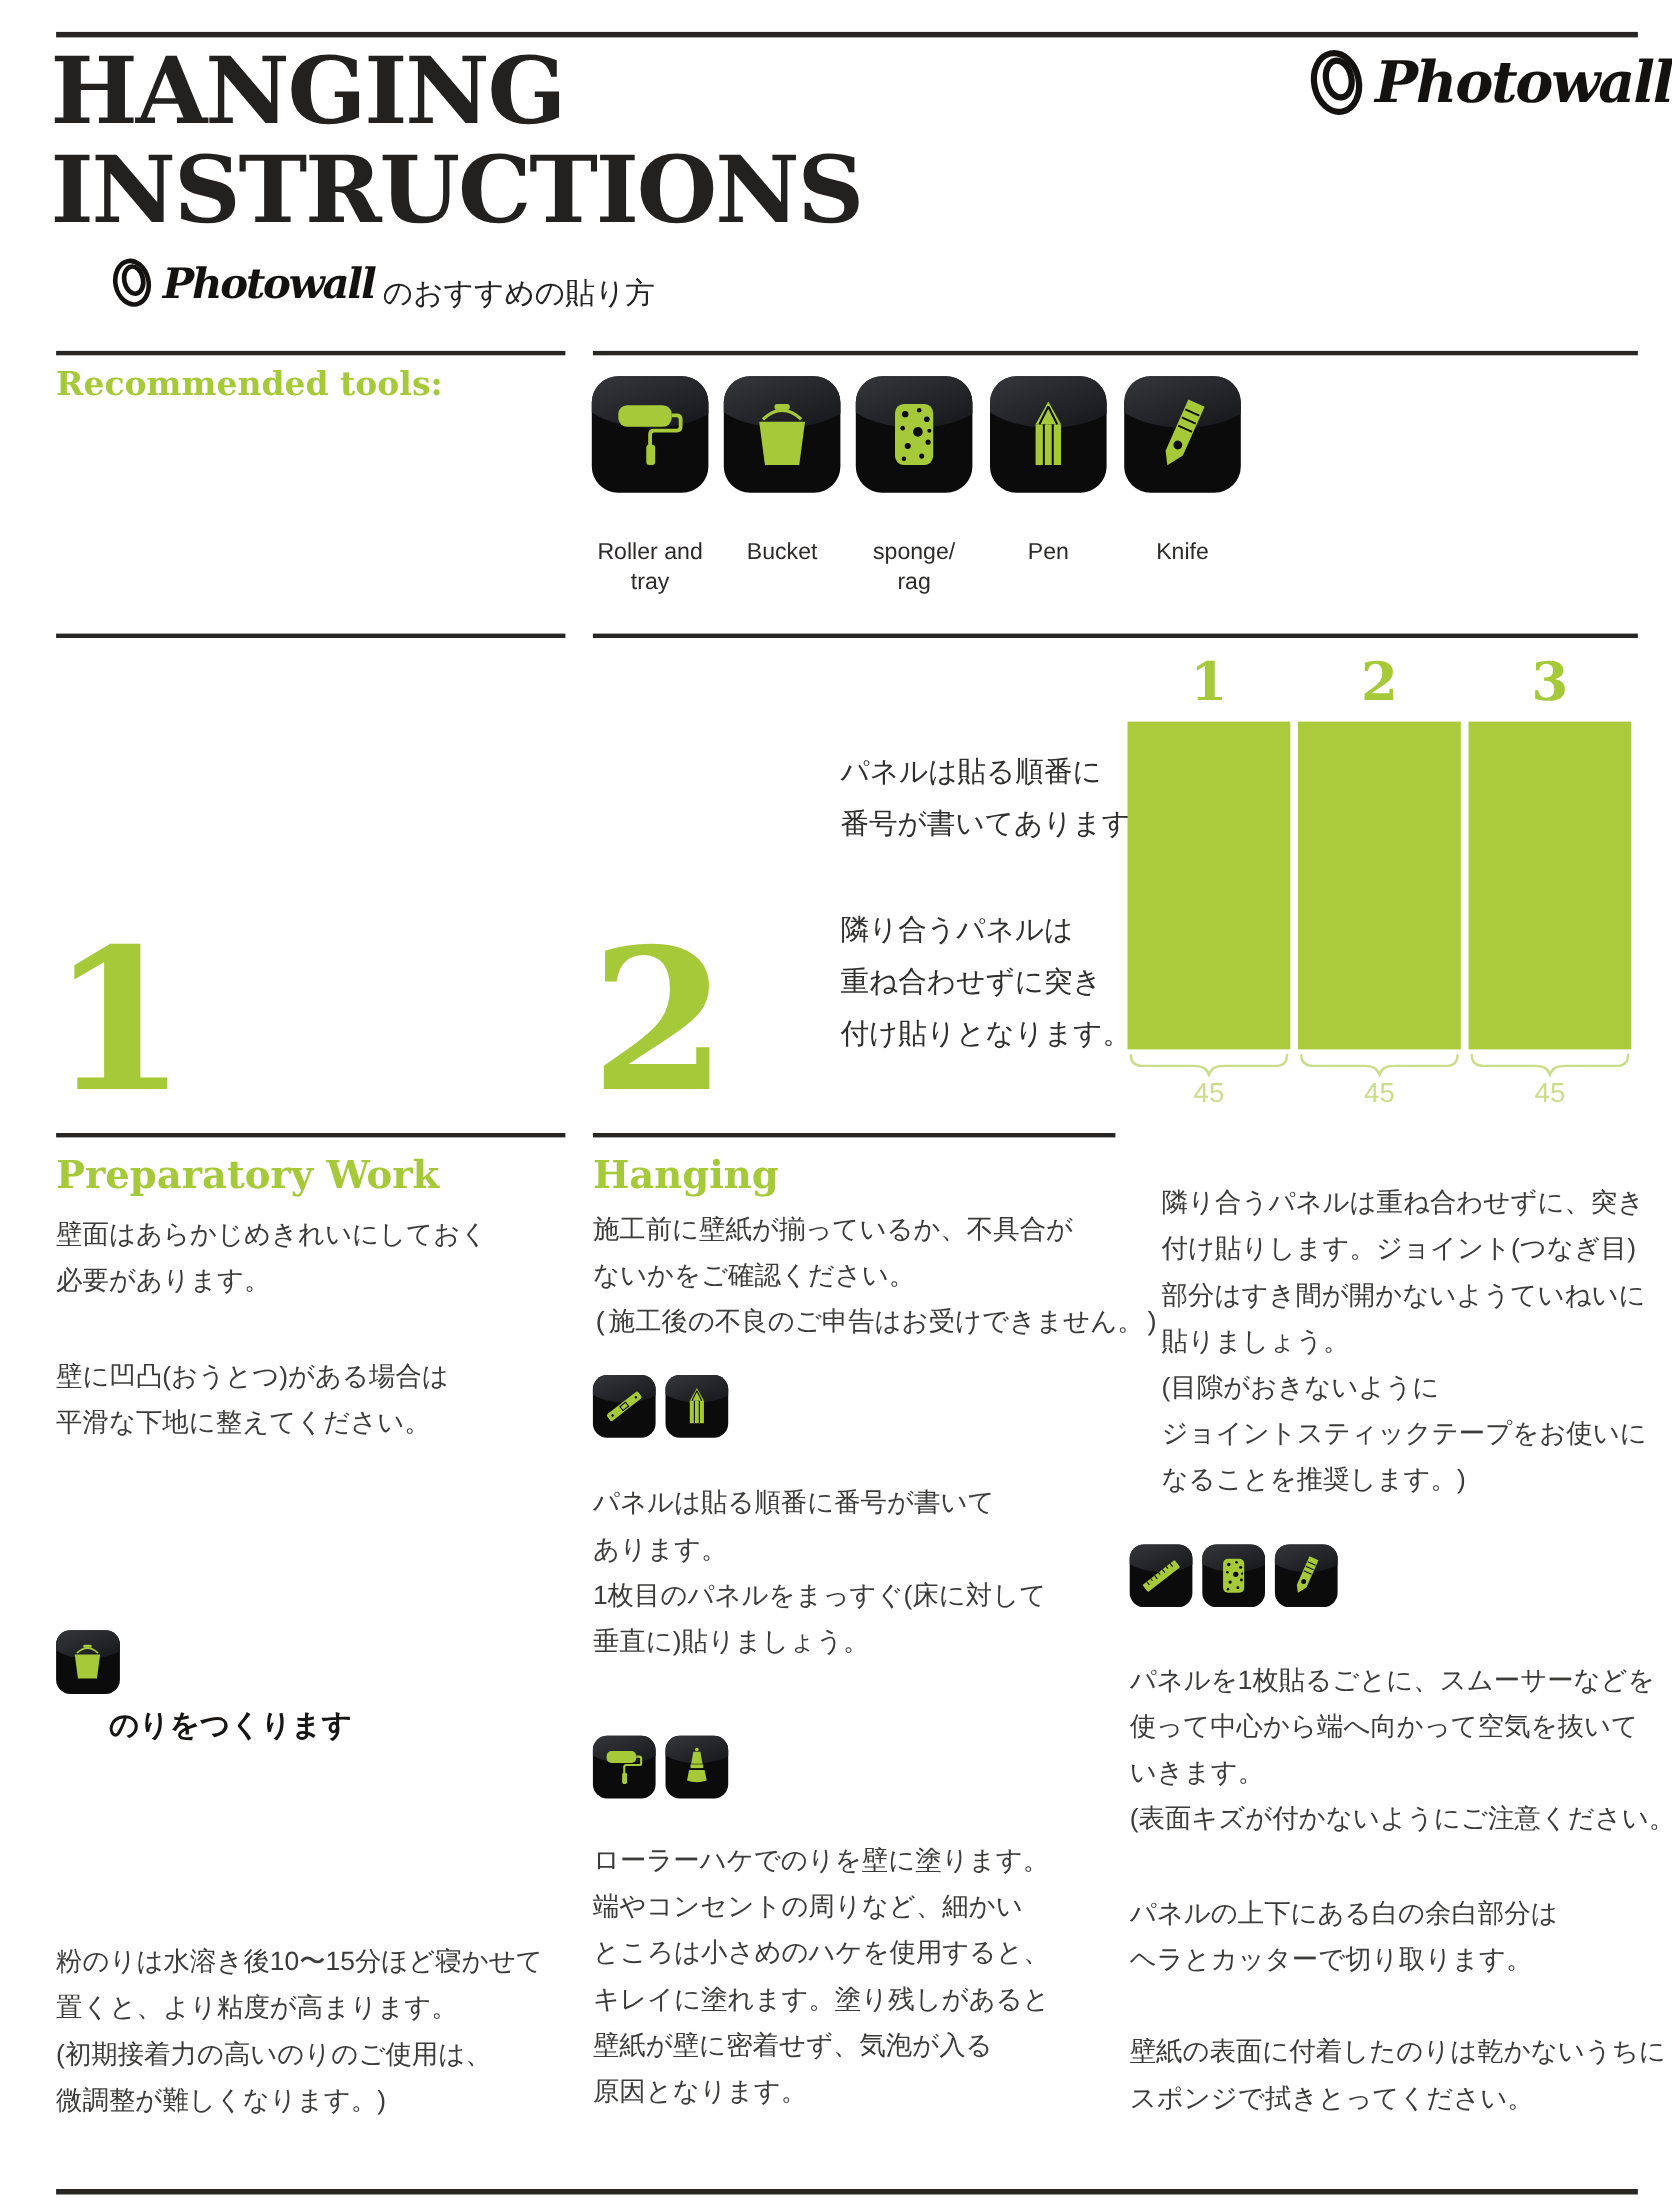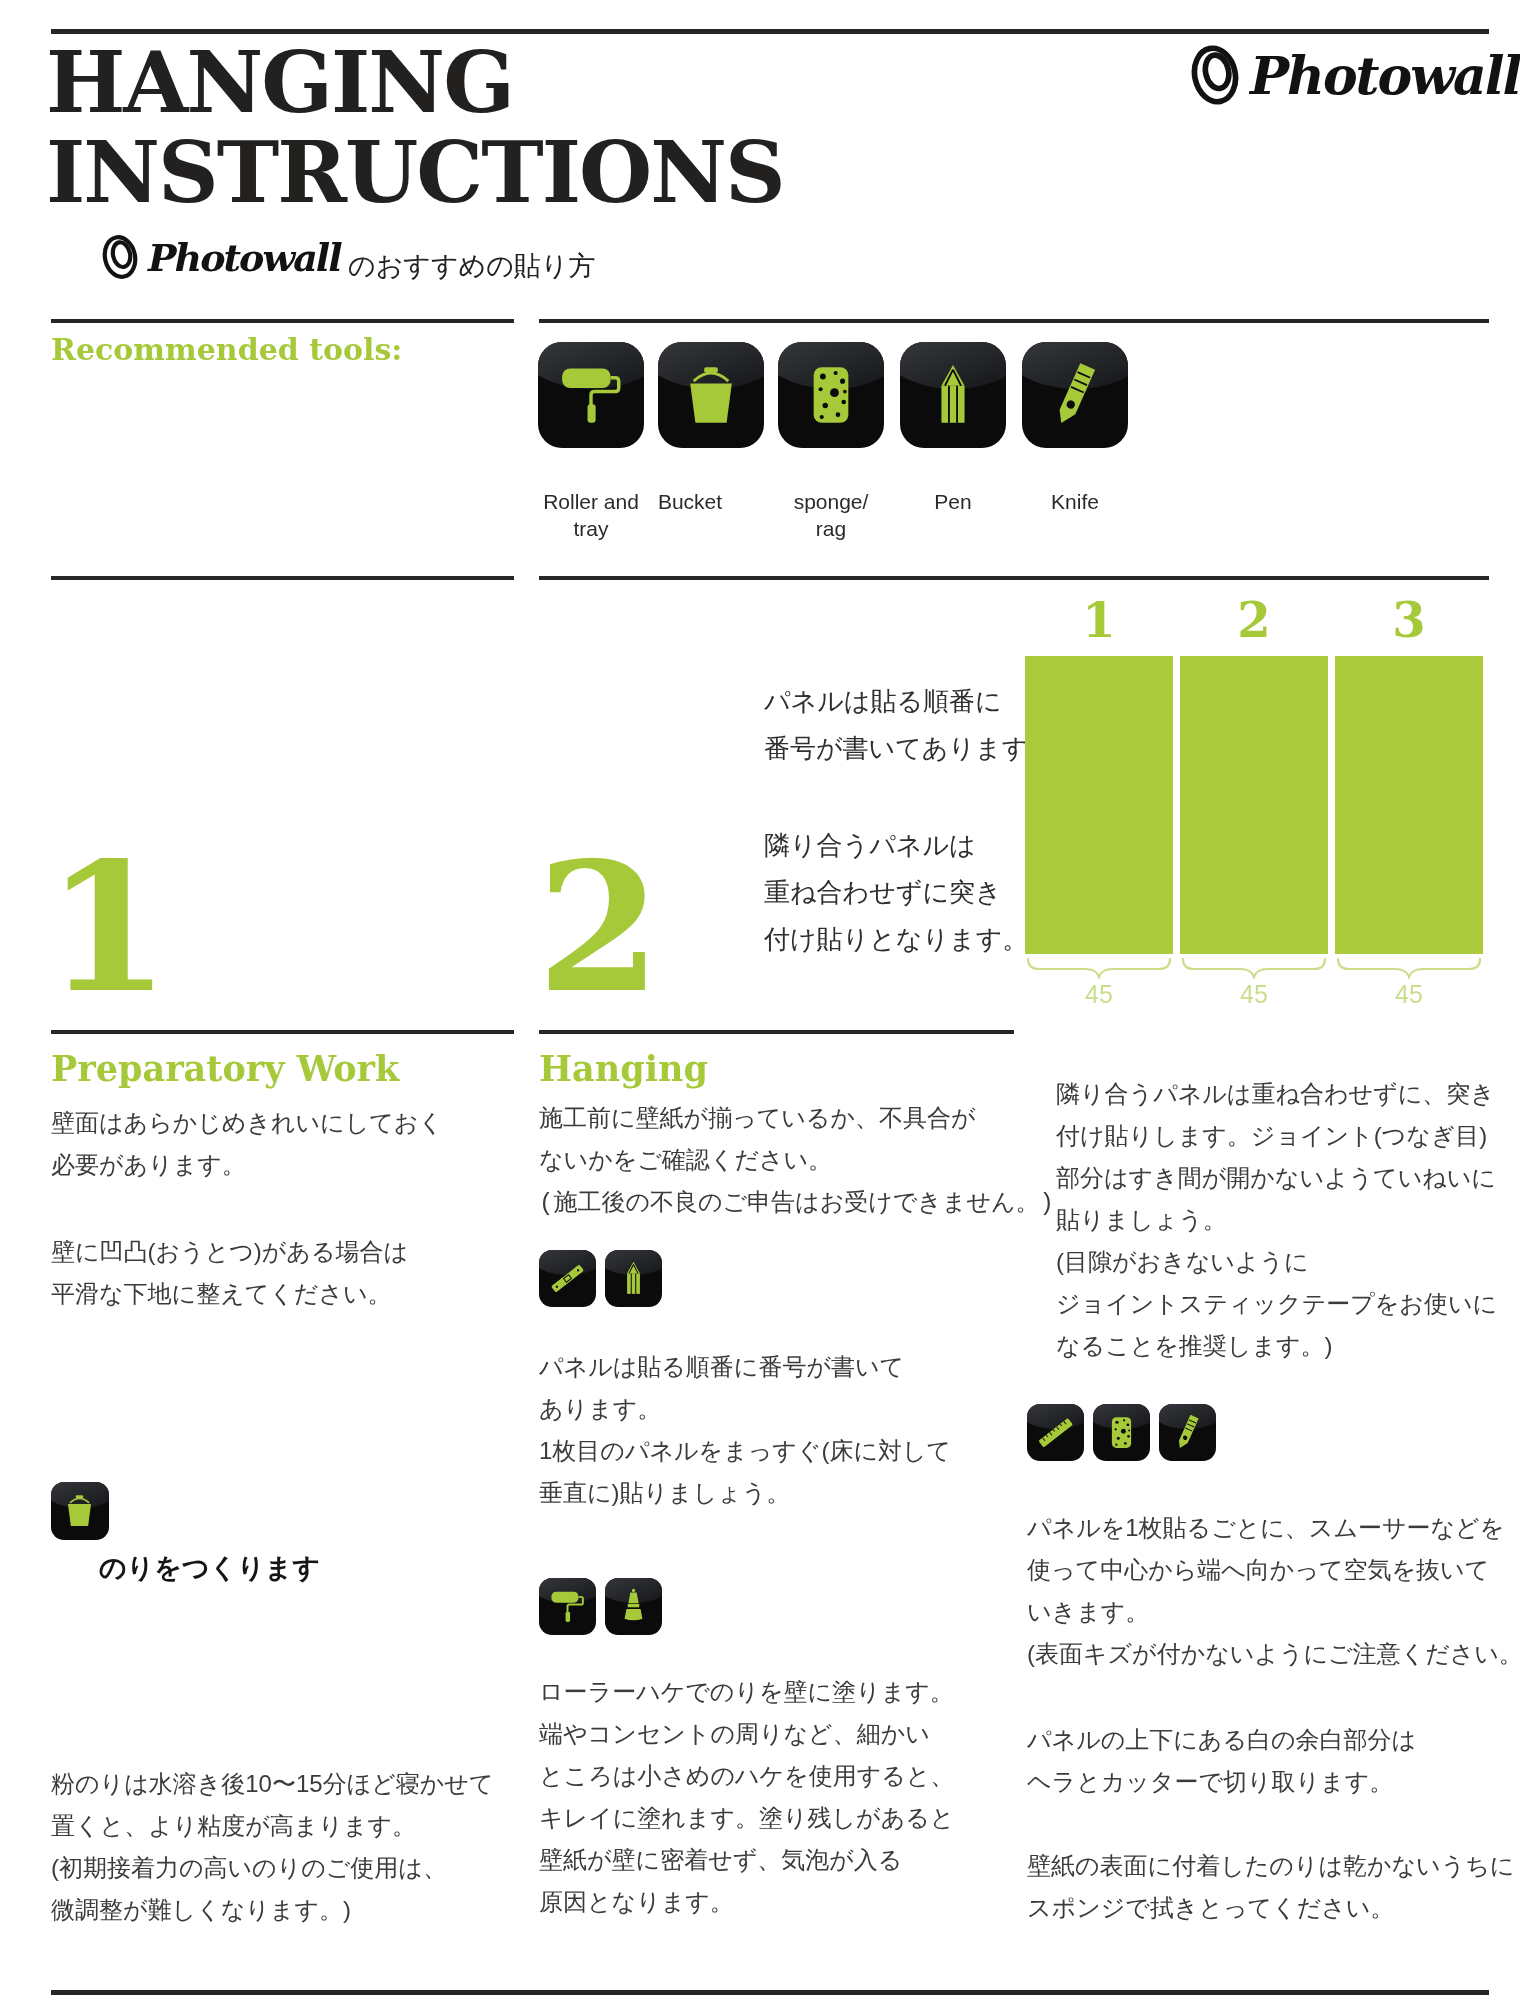--- a/index.html
+++ b/index.html
@@ -164,21 +164,21 @@
       </svg>
     </div>
   <div class="tile tile-lg" style="left:1022px;top:342px;">
     <svg>
         <use href="#knife-icon" xlink:href="#knife-icon"></use>
       </svg>
     </div>
 
   <div class="tool-label" style="left:516px;top:458px;">Roller and
 tray</div>
-  <div class="tool-label" style="left:604px;top:458px;padding-left:11px;">Bucket</div>
+  <div class="tool-label" style="left:636px;top:458px;">Bucket</div>
   <div class="tool-label" style="left:756px;top:458px;">sponge/
 rag</div>
   <div class="tool-label" style="left:878px;top:458px;">Pen</div>
   <div class="tool-label" style="left:1000px;top:458px;">Knife</div>
 
   <div class="rule" style="left:51px;top:576px;width:463px;height:3.5px;"></div>
   <div class="rule" style="left:539px;top:576px;width:950px;height:3.5px;"></div>
 
   <div class="numeral" style="left:46px;top:852px;">1</div>
   <div class="numeral" style="left:537px;top:852px;">2</div>

